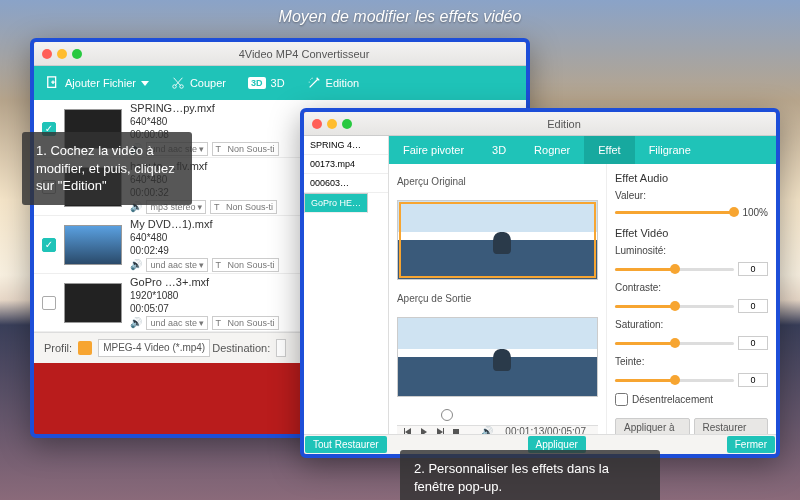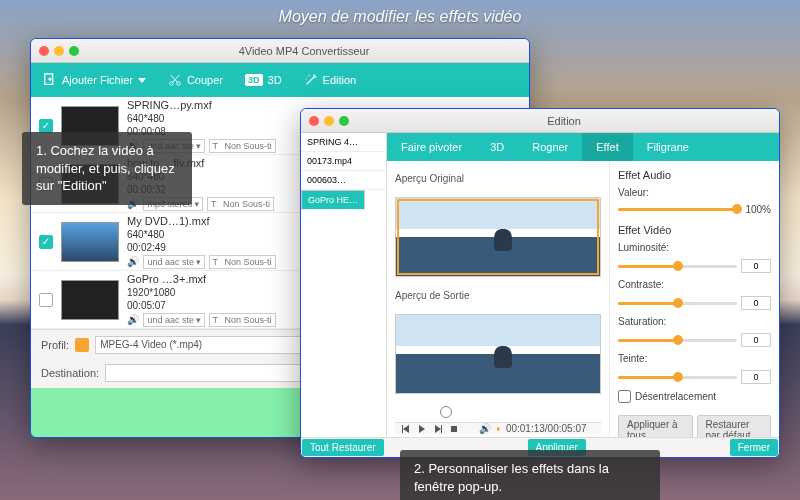--- a/index.html
+++ b/index.html
@@ -1,21 +1,21 @@
 <!DOCTYPE html>
 <html><head>
 <meta charset="utf-8">
 <style>
   * { box-sizing: border-box; margin: 0; padding: 0; font-family: -apple-system, "Helvetica Neue", Arial, sans-serif; }
   body { width: 800px; height: 500px; overflow: hidden; position: relative;
     background: linear-gradient(180deg,#8aa3c8 0%, #b7a58c 20%, #f4e4c8 40%, #f8f0e0 55%, #e8d8c8 60%, #3a3f5a 65%, #8a6a7a 100%);
   }
   .header-text { position:absolute; top:8px; left:0; right:0; text-align:center; color:#fff;
     font-style:italic; font-size:16px; text-shadow:0 1px 2px rgba(0,0,0,.4); }
-  .window { position:absolute; background:#86efac; border:1px solid #1d4ed8; border-radius:6px;
+  .window { position:absolute; background:#b91c1c; border:4px solid #1d4ed8; border-radius:6px;
     box-shadow:0 8px 30px rgba(0,0,0,.35); overflow:hidden; }
   .titlebar { height:24px; background:linear-gradient(#f4f3f2,#e6e5e3); border-bottom:1px solid #ccc;
     display:flex; align-items:center; padding:0 8px; font-size:11px; color:#555; }
   .traffic { display:flex; gap:5px; margin-right:8px; }
   .tl { width:10px; height:10px; border-radius:50%; }
   .tl.r{background:#ff5f57}.tl.y{background:#ffbd2e}.tl.g{background:#28c940}
   .titlebar .title{flex:1;text-align:center}
   .toolbar { height:34px; background:#1fc3b8; display:flex; align-items:center; padding:0 8px; gap:14px;
     color:#fff; font-size:11px; }
   .tb-btn { display:flex; align-items:center; gap:5px; padding:2px 4px; cursor:pointer; }
@@ -26,21 +26,21 @@
   .chk{width:14px;height:14px;border:1px solid #aaa;border-radius:2px;display:flex;align-items:center;justify-content:center;color:#fff;font-size:10px;background:#fff}
   .chk.on{background:#1fc3b8;border-color:#1fc3b8}
   .thumb{width:58px;height:40px;background:#222;border:1px solid #999;flex-shrink:0}
   .thumb.sky{background:linear-gradient(#5aa0e0,#2a4a6a)}
   .meta{flex:1;font-size:10px;color:#333;display:flex;flex-direction:column;gap:2px}
   .meta .name{font-size:11px}
   .audio-row{display:flex;align-items:center;gap:4px;font-size:10px;color:#666}
   .sel{border:1px solid #ccc;background:#fff;padding:1px 3px;font-size:9px;color:#777;display:inline-flex;align-items:center;gap:2px}
   .arrow{width:26px;height:22px;background:#f7a531;clip-path:polygon(0 25%,60% 25%,60% 0,100% 50%,60% 100%,60% 75%,0 75%);flex-shrink:0}
   .badge{width:18px;height:14px;border:1px solid #bbb;border-radius:2px;font-size:8px;color:#aaa;display:flex;align-items:center;justify-content:center;margin-left:2px}
-  .btm{padding:6px 10px;font-size:11px;color:#555;display:flex;flex-direction:column;gap:10px;background:#f5f4f2;border-top:1px solid #ddd}
+  .btm{padding:6px 10px;font-size:11px;color:#555;display:flex;flex-direction:row;gap:2px;background:#f5f4f2;border-top:1px solid #ddd}
   .btm-row{display:flex;align-items:center;gap:6px}
   .field{flex:1;border:1px solid #ccc;background:#fff;height:18px;padding:2px 4px;font-size:10px}
   .mp4-icn{width:14px;height:14px;background:#f7a531;border-radius:2px}
 
   
   .ed-list{width:86px;background:#fff;border-right:1px solid #ddd;font-size:9px}
   .ed-li{padding:4px 6px;border-bottom:1px solid #eee;white-space:nowrap;overflow:hidden;text-overflow:ellipsis}
   .ed-li.sel{background:#1fc3b8;color:#fff}
   .ed-tabs{height:28px;display:flex;align-items:flex-start;color:#fff;font-size:11px}
   .ed-tab{flex:0 0 auto;padding:0 14px;height:100%;display:flex;align-items:center;cursor:pointer}

